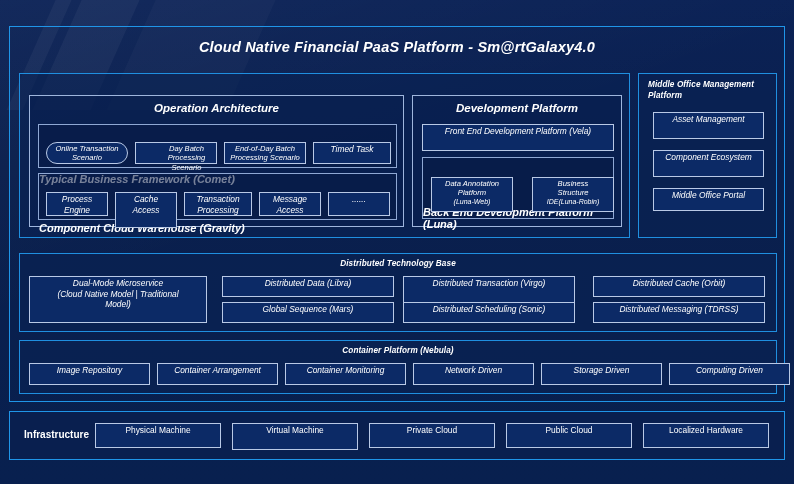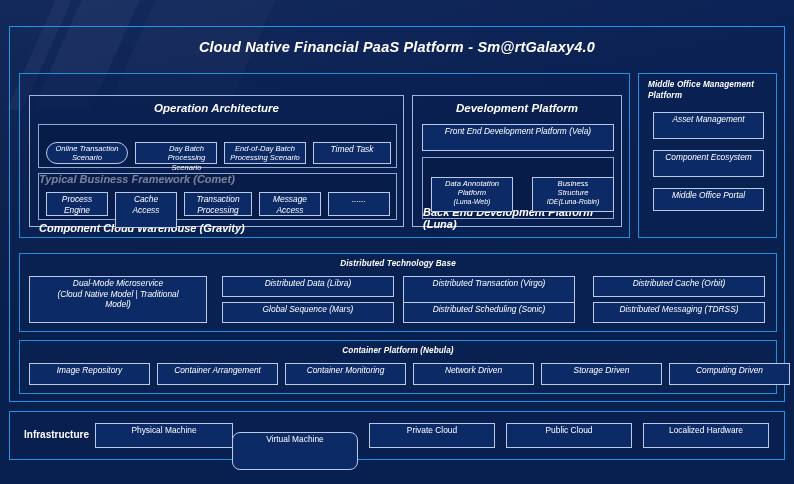--- a/index.html
+++ b/index.html
@@ -319,24 +319,24 @@
       <div class="box mid" style="left:649px; top:22px; width:121px; height:22px;">
         <span class="ln">Computing Driven</span>
       </div>
     </div>
 
   </div>
 
   <div class="infra-frame">
     <span class="infra-label">Infrastructure</span>
 
-    <div class="box mid" style="left:85px; top:11px; width:138px; height:25px;">
+    <div class="box mid" style="left:85px; top:11px; width:126px; height:25px;">
       <span class="ln">Physical Machine</span>
     </div>
-    <div class="box mid" style="left:222px; top:20px; width:126px; height:38px;border-radius:8px;">
+    <div class="box mid" style="left:222px; top:11px; width:126px; height:27px;">
       <span class="ln">Virtual Machine</span>
     </div>
     <div class="box mid" style="left:359px; top:11px; width:126px; height:25px;">
       <span class="ln">Private Cloud</span>
     </div>
     <div class="box mid" style="left:496px; top:11px; width:126px; height:25px;">
       <span class="ln">Public Cloud</span>
     </div>
     <div class="box mid" style="left:633px; top:11px; width:126px; height:25px;">
       <span class="ln">Localized Hardware</span>

